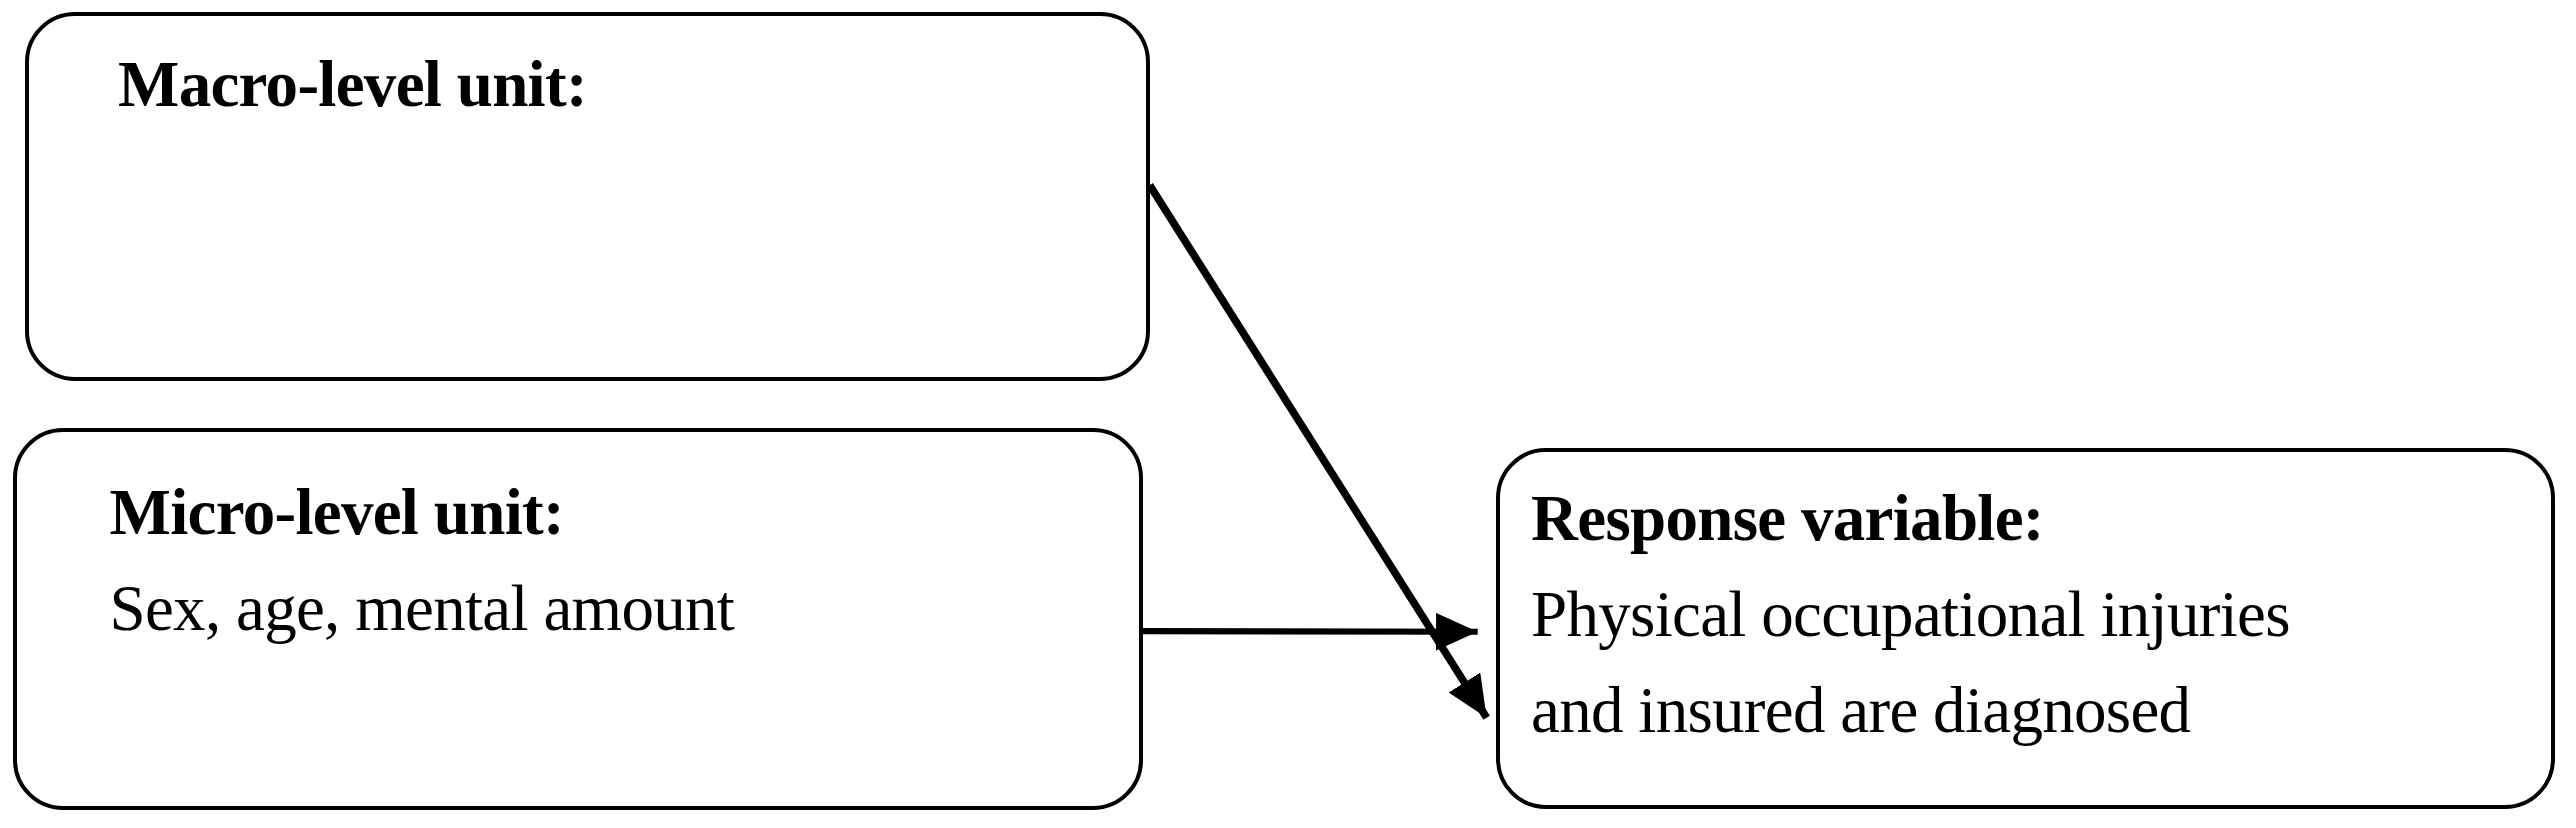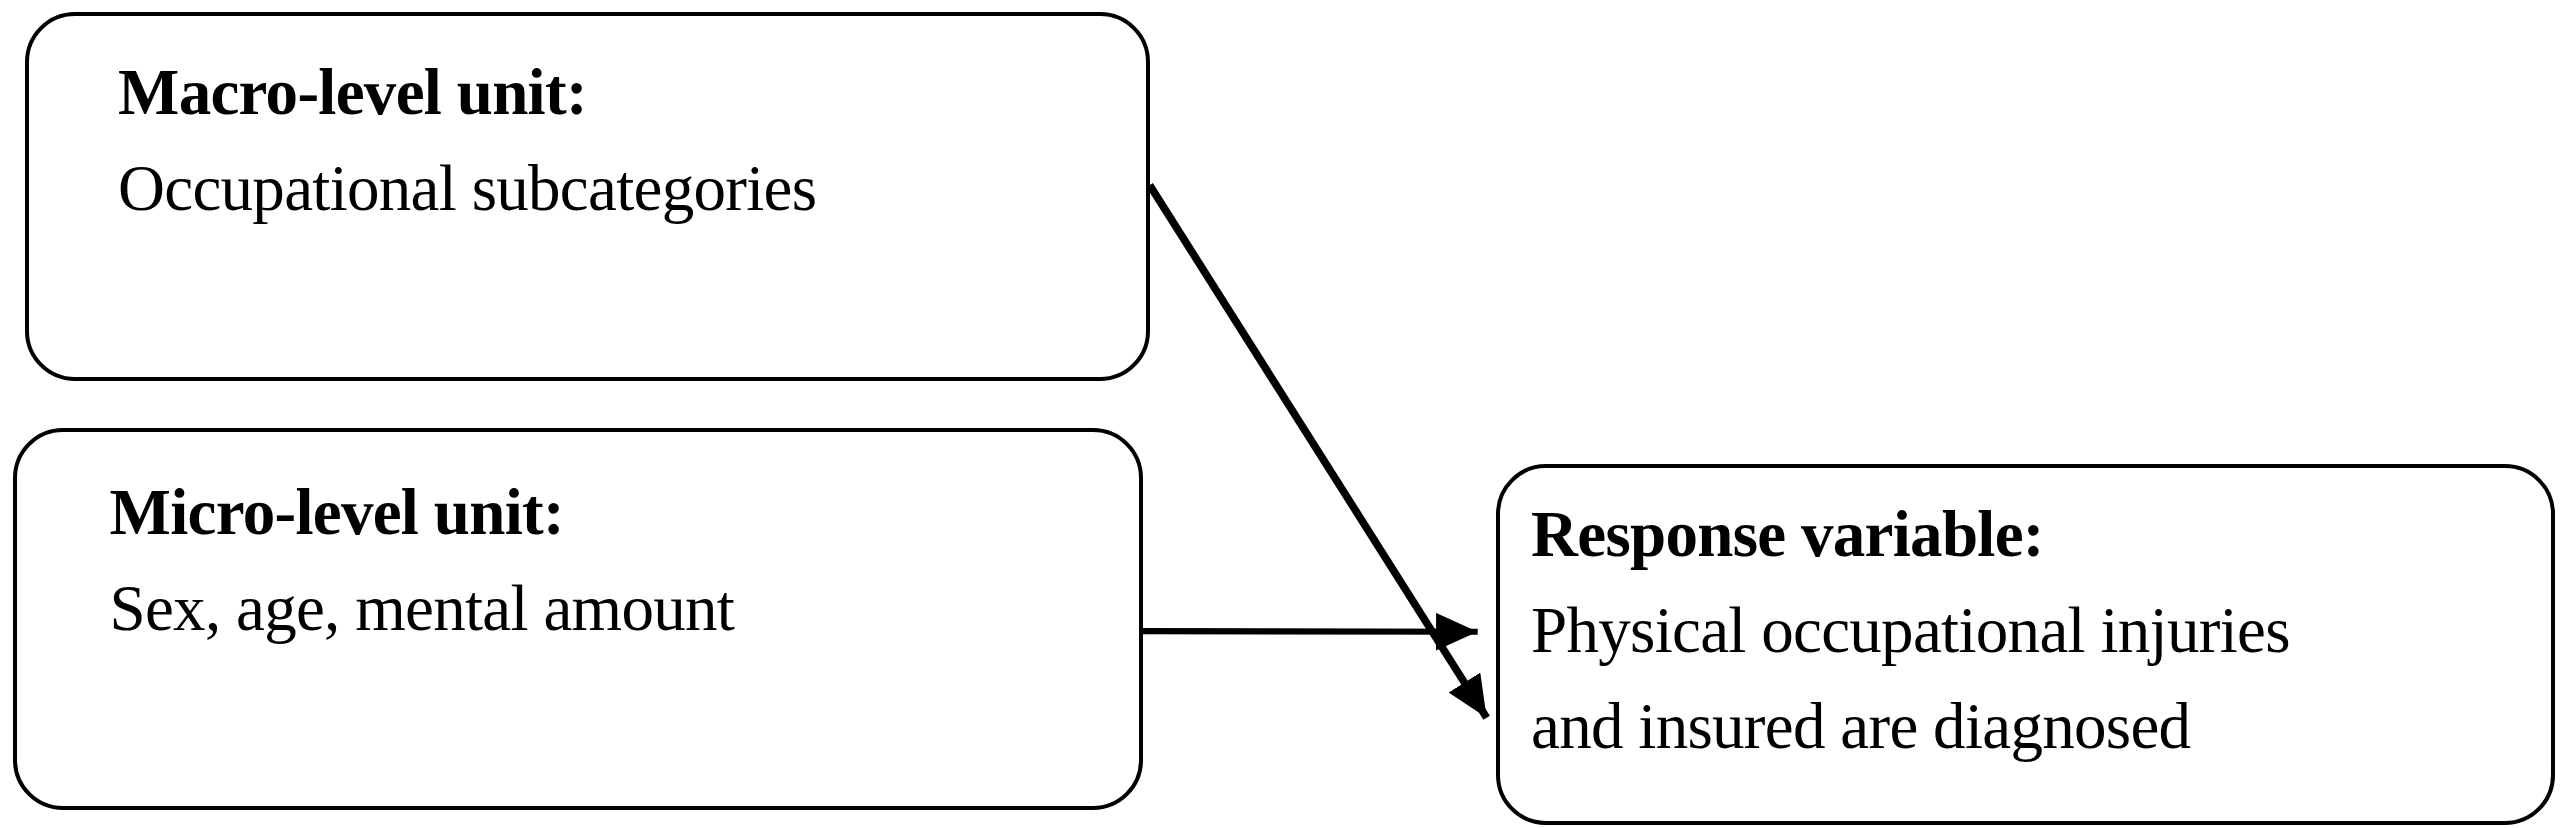--- a/index.html
+++ b/index.html
@@ -30,53 +30,52 @@
     letter-spacing: -0.7px;
   }
   .box .title {
     font-weight: bold;
   }
   .box-macro {
     left: 25px;
     top: 11.8px;
     width: 1125px;
     height: 369px;
-    padding: 28px 0 0 89px;
+    padding: 20px 0 0 89px;
   }
   .box-micro {
     left: 12.5px;
     top: 428px;
     width: 1130px;
     height: 382px;
     padding: 32px 0 0 93px;
   }
   .box-response {
     left: 1496px;
-    top: 464px;
+    top: 448px;
     width: 1059px;
     height: 361px;
     padding: 18px 0 0 31px;
   }
   .arrows-layer {
     position: absolute;
     left: 0;
     top: 0;
     width: 2576px;
     height: 828px;
     pointer-events: none;
   }
 </style>
 </head>
 <body>
 
 <div class="canvas">
 
   <div class="box box-macro">
     <div class="line title">Macro-level unit:</div>
-    <div class="line">Occupational subcategories</div>
   </div>
 
   <div class="box box-micro">
     <div class="line title">Micro-level unit:</div>
     <div class="line">Sex, age, mental amount</div>
   </div>
 
   <div class="box box-response">
     <div class="line title">Response variable:</div>
     <div class="line">Physical occupational injuries</div>

